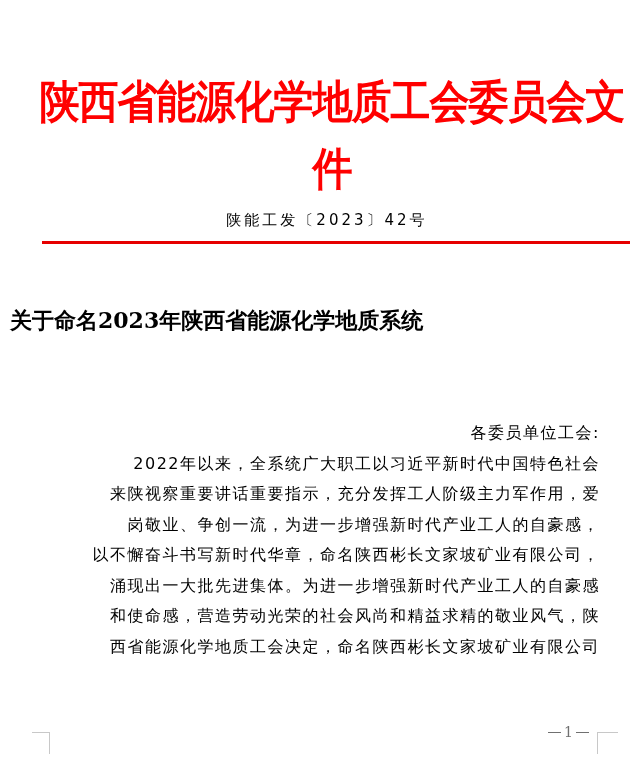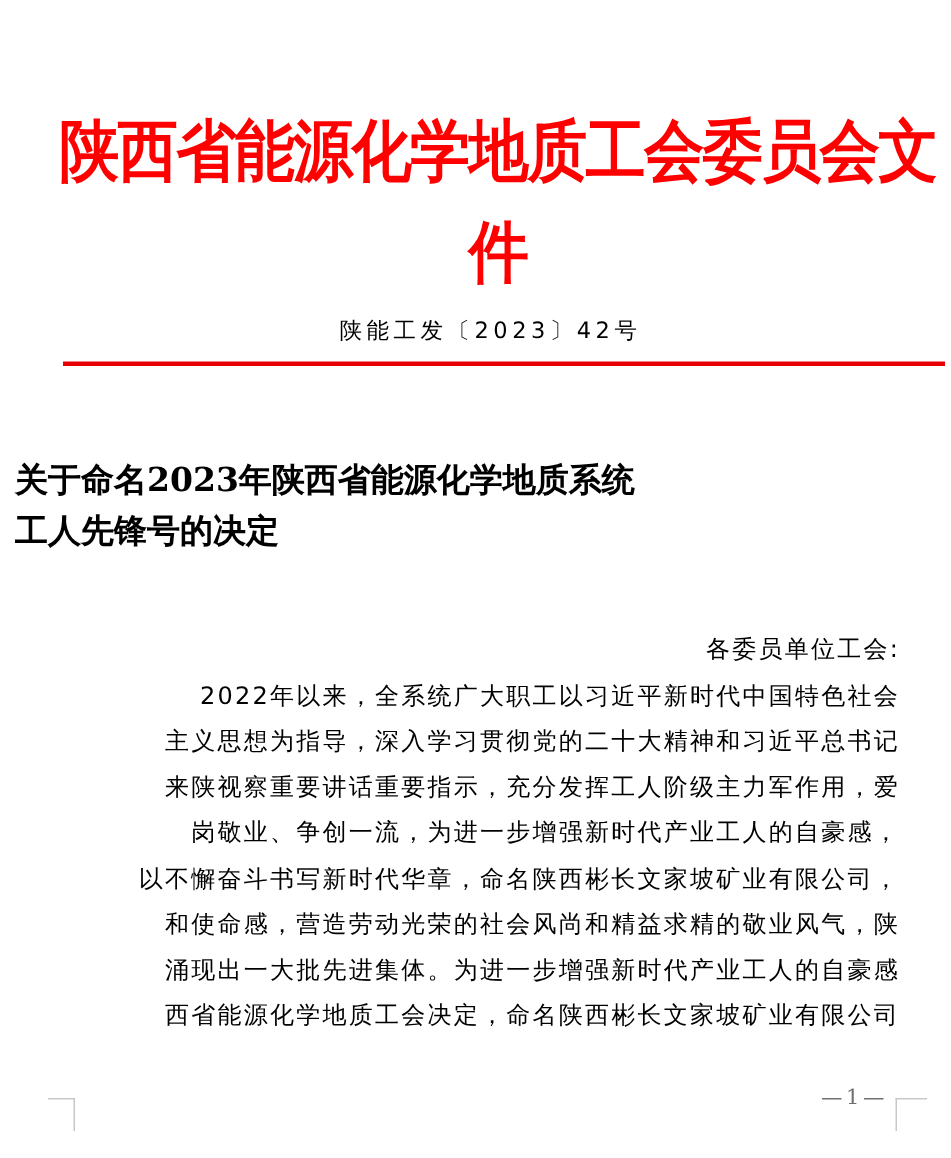--- a/index.html
+++ b/index.html
@@ -126,32 +126,30 @@
 <body>
 
 <div class="masthead">陕西省能源化学地质工会委员会文件</div>
 
 <div class="docnum">陕能工发〔2023〕42号</div>
 
 <div class="red-rule"></div>
 
 <div class="title">
   <div>关于命名2023年陕西省能源化学地质系统</div>
-  <div>工人先锋号的决定</div>
 </div>
 
 <div class="body">
   <p>各委员单位工会:</p>
   <p class="indent">2022年以来，全系统广大职工以习近平新时代中国特色社会</p>
-  <p>主义思想为指导，深入学习贯彻党的二十大精神和习近平总书记</p>
   <p>来陕视察重要讲话重要指示，充分发挥工人阶级主力军作用，爱</p>
   <p>岗敬业、争创一流，为进一步增强新时代产业工人的自豪感，</p>
   <p>以不懈奋斗书写新时代华章，命名陕西彬长文家坡矿业有限公司，</p>
+  <p>涌现出一大批先进集体。为进一步增强新时代产业工人的自豪感</p>
   <p>和使命感，营造劳动光荣的社会风尚和精益求精的敬业风气，陕</p>
-  <p>涌现出一大批先进集体。为进一步增强新时代产业工人的自豪感</p>
   <p>西省能源化学地质工会决定，命名陕西彬长文家坡矿业有限公司</p>
 </div>
 
 <div class="corner corner-left"></div>
 <div class="corner corner-right"></div>
 
 <div class="page-num">
   <span class="dash"></span>
   <span>1</span>
   <span class="dash"></span>

